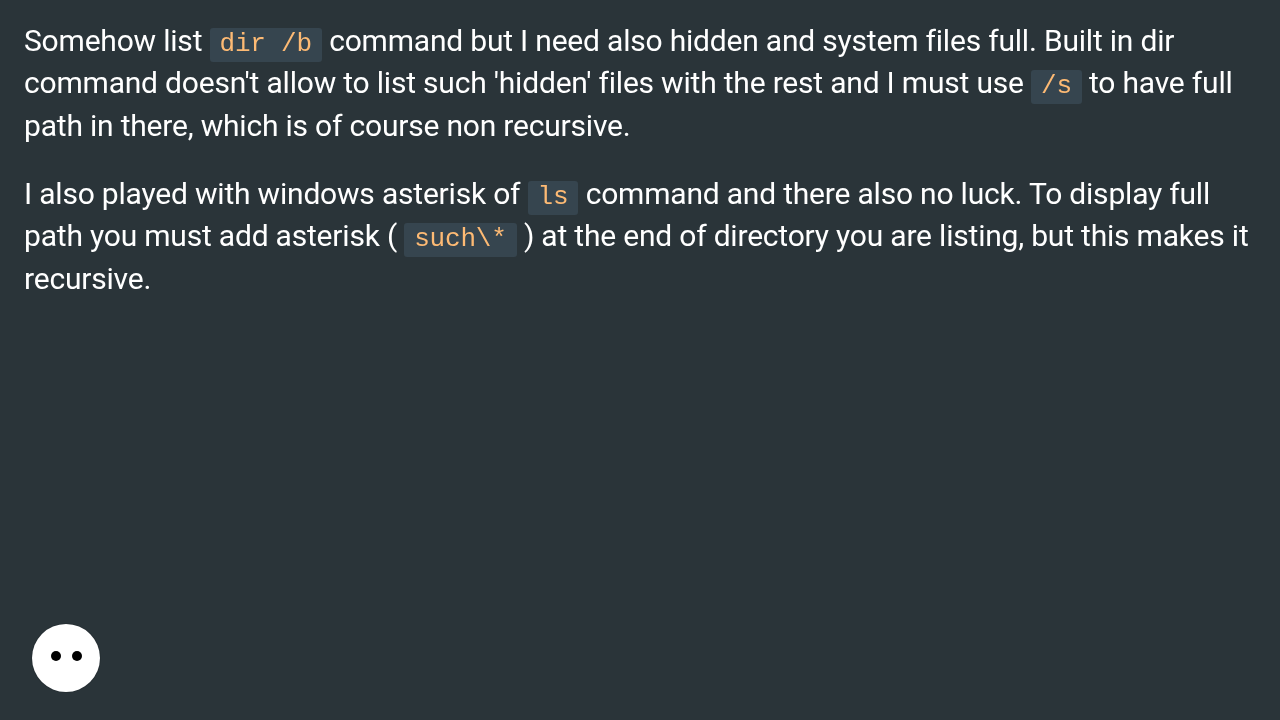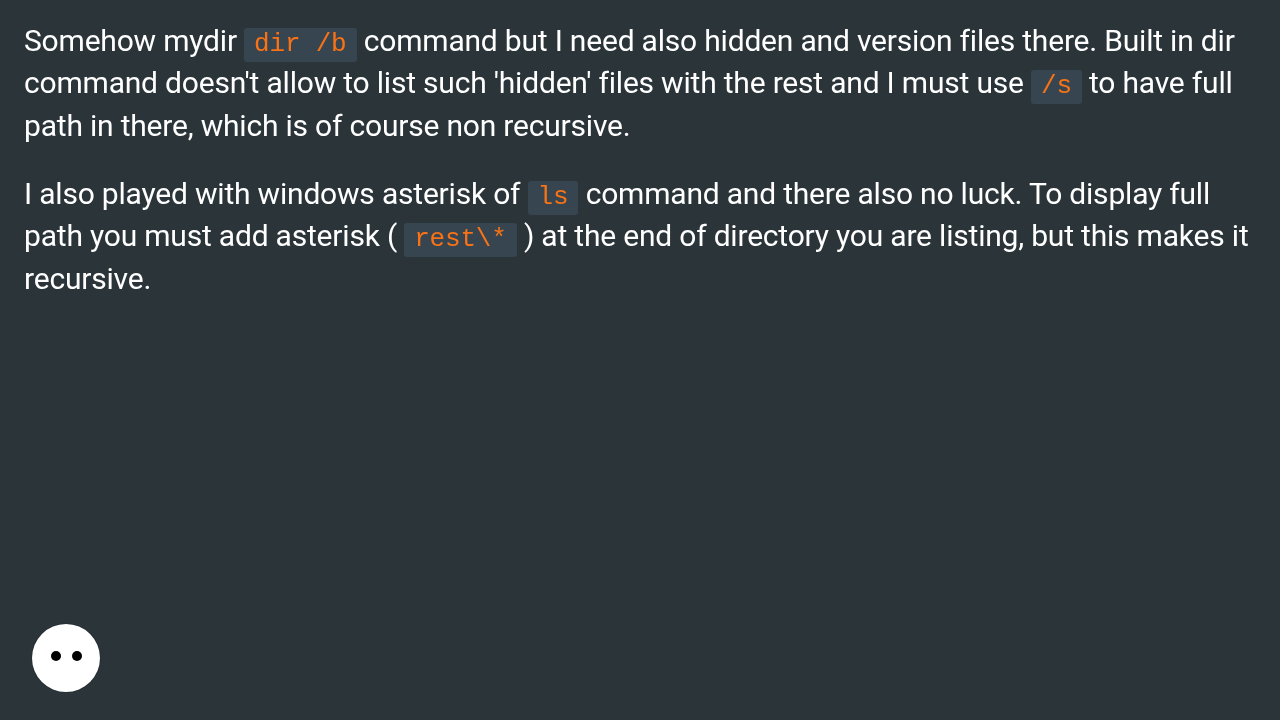--- a/index.html
+++ b/index.html
@@ -21,21 +21,21 @@
     line-height: 1.4;
     font-weight: 400;
     letter-spacing: -0.2px;
   }
   code {
     font-family: ui-monospace, SFMono-Regular, Menlo, Monaco, Consolas, "Liberation Mono", "Courier New", monospace;
     background: #36454f;
     padding: 1px 10px 3px 10px;
     border-radius: 3px;
     font-size: 26px;
-    color: #f97316;
+    color: #fdba74;
     white-space: nowrap;
   }
   .avatar {
     position: absolute;
     left: 32px;
     bottom: 28px;
     width: 68px;
     height: 68px;
     background: #ffffff;
     border-radius: 50%;
@@ -63,24 +63,24 @@
     height: 10px;
     background: #000;
     border-radius: 50%;
   }
 </style>
 </head>
 <body>
 
 <div class="content">
   <p>
-    <span>Somehow mydir </span><code>dir /b</code><span> command but I need also hidden and version files there. Built in dir command doesn't allow to list such 'hidden' files with the rest and I must use </span><code>/s</code><span> to have full path in there, which is of course non recursive.</span>
+    <span>Somehow list </span><code>dir /b</code><span> command but I need also hidden and system files full. Built in dir command doesn't allow to list such 'hidden' files with the rest and I must use </span><code>/s</code><span> to have full path in there, which is of course non recursive.</span>
   </p>
   <p>
-    <span>I also played with windows asterisk of </span><code>ls</code><span> command and there also no luck. To display full path you must add asterisk ( </span><code>rest\*</code><span> ) at the end of directory you are listing, but this makes it recursive.</span>
+    <span>I also played with windows asterisk of </span><code>ls</code><span> command and there also no luck. To display full path you must add asterisk ( </span><code>such\*</code><span> ) at the end of directory you are listing, but this makes it recursive.</span>
   </p>
 </div>
 
 <div class="avatar">
   <div class="eyes">
     <div class="eye"></div>
     <div class="eye"></div>
   </div>
 </div>
 

